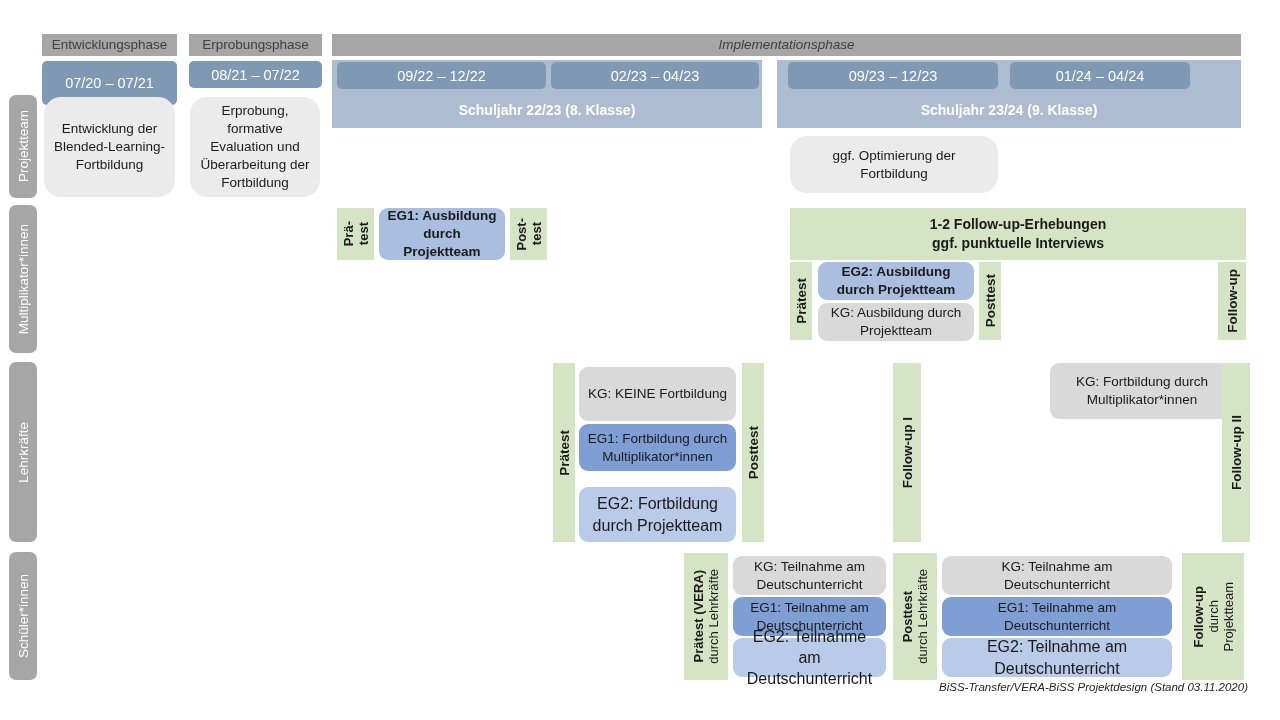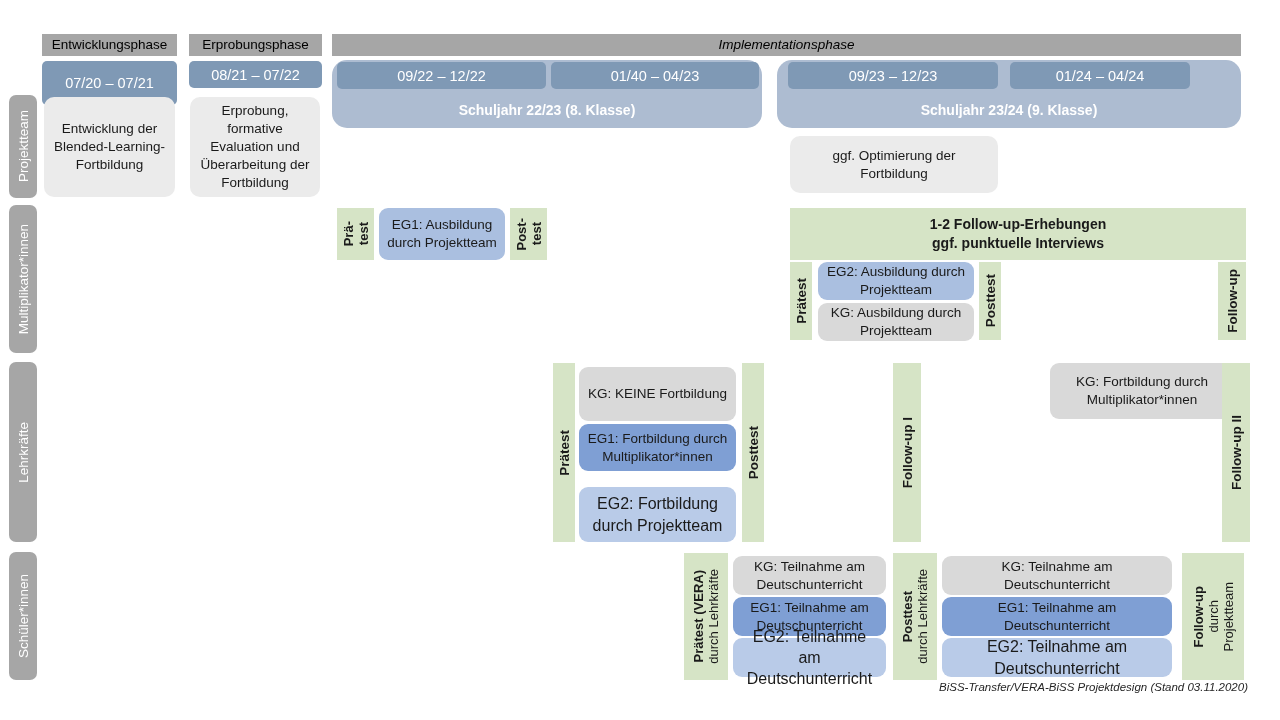--- a/index.html
+++ b/index.html
@@ -9,54 +9,55 @@
     font-family:"Liberation Sans", sans-serif;
     color:#1a1a1a;
     overflow:hidden;
     position:relative;
   }
   #stage{position:absolute;left:0;top:0;width:1280px;height:720px;}
   .abs{position:absolute;box-sizing:border-box;}
 
   
   .phase-head{
-    background:#a6a6a6;color:#000000;
+    background:#a6a6a6;color:#404040;
     display:flex;align-items:center;justify-content:center;
     font-size:13.5px;line-height:1.1;
   }
   .date-chip{
     background:#7f99b5;color:#ffffff;border-radius:5px;
     display:flex;align-items:center;justify-content:center;
     font-size:14.5px;
   }
   .year-band{
-    background:#adbcd1;border-radius:15px;
+    background:#adbcd1;border-radius:0;
   }
   .year-label{
     color:#ffffff;font-weight:bold;font-size:14px;
     display:flex;align-items:center;justify-content:center;
     width:100%;height:100%;
   }
   .grey-box{
-    background:#ebebeb;border-radius:10px;
+    background:#ebebeb;border-radius:17px;
     display:flex;align-items:center;justify-content:center;
     text-align:center;font-size:13.5px;line-height:1.32;
     padding:4px 8px;
   }
   .grey-box-d{
     background:#d9d9d9;border-radius:9px;
     display:flex;align-items:center;justify-content:center;
     text-align:center;font-size:13.5px;line-height:1.32;
     padding:3px 7px;
   }
   .blue-mid{
     background:#aabfe0;border-radius:9px;
     display:flex;align-items:center;justify-content:center;
     text-align:center;font-size:13.5px;line-height:1.32;
     padding:3px 7px;
+    font-weight:bold;
   }
   .blue-dark{
     background:#7f9fd4;border-radius:9px;
     display:flex;align-items:center;justify-content:center;
     text-align:center;font-size:13.5px;line-height:1.32;
     padding:3px 7px;
   }
   .blue-light{
     background:#b9cbe8;border-radius:9px;
     display:flex;align-items:center;justify-content:center;
@@ -122,21 +123,21 @@
     <span>08/21 – 07/22</span>
   </div>
 
   <div class="abs year-band" style="left:332px;top:60px;width:430px;height:68px;">
     <div class="abs year-label" style="left:0;top:34px;width:430px;height:32px;">Schuljahr 22/23 (8. Klasse)</div>
   </div>
   <div class="abs date-chip" style="left:337px;top:62px;width:209px;height:27px;">
     <span>09/22 – 12/22</span>
   </div>
   <div class="abs date-chip" style="left:551px;top:62px;width:208px;height:27px;">
-    <span>01/40 – 04/23</span>
+    <span>02/23 – 04/23</span>
   </div>
 
   <div class="abs year-band" style="left:777px;top:60px;width:464px;height:68px;">
     <div class="abs year-label" style="left:0;top:34px;width:464px;height:32px;">Schuljahr 23/24 (9. Klasse)</div>
   </div>
   <div class="abs date-chip" style="left:788px;top:62px;width:210px;height:27px;">
     <span>09/23 – 12/23</span>
   </div>
   <div class="abs date-chip" style="left:1010px;top:62px;width:180px;height:27px;">
     <span>01/24 – 04/24</span>

